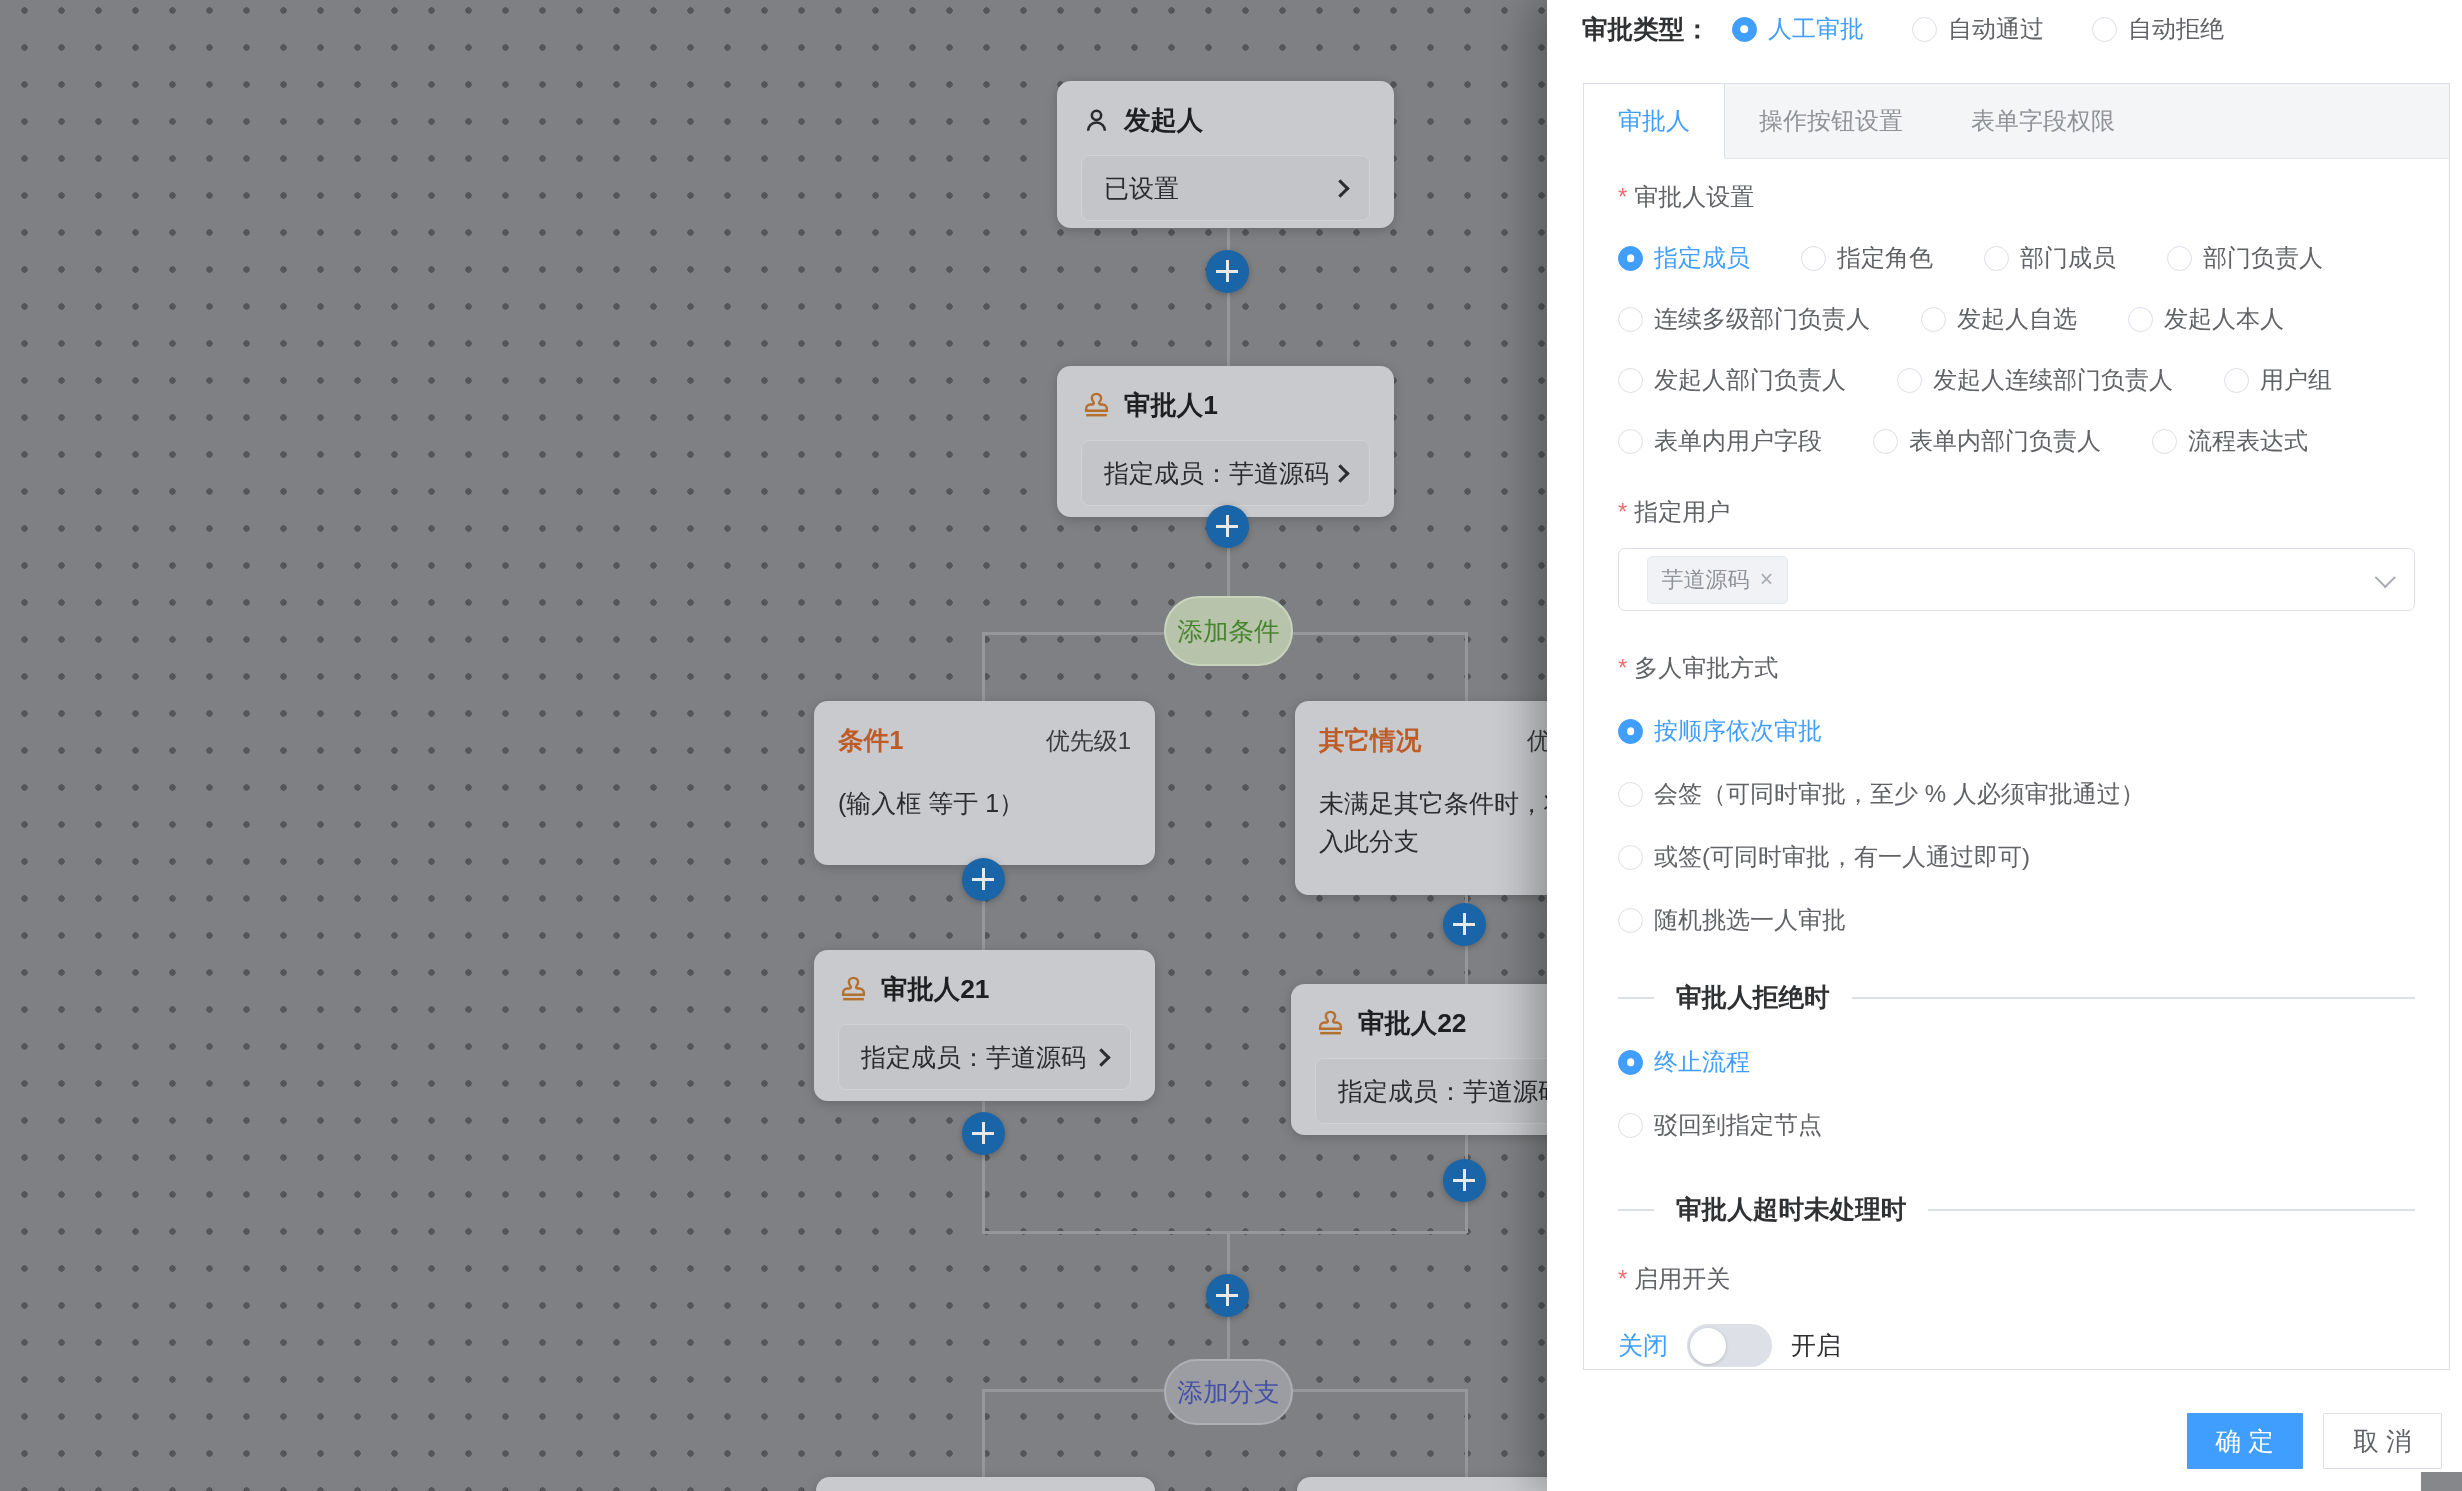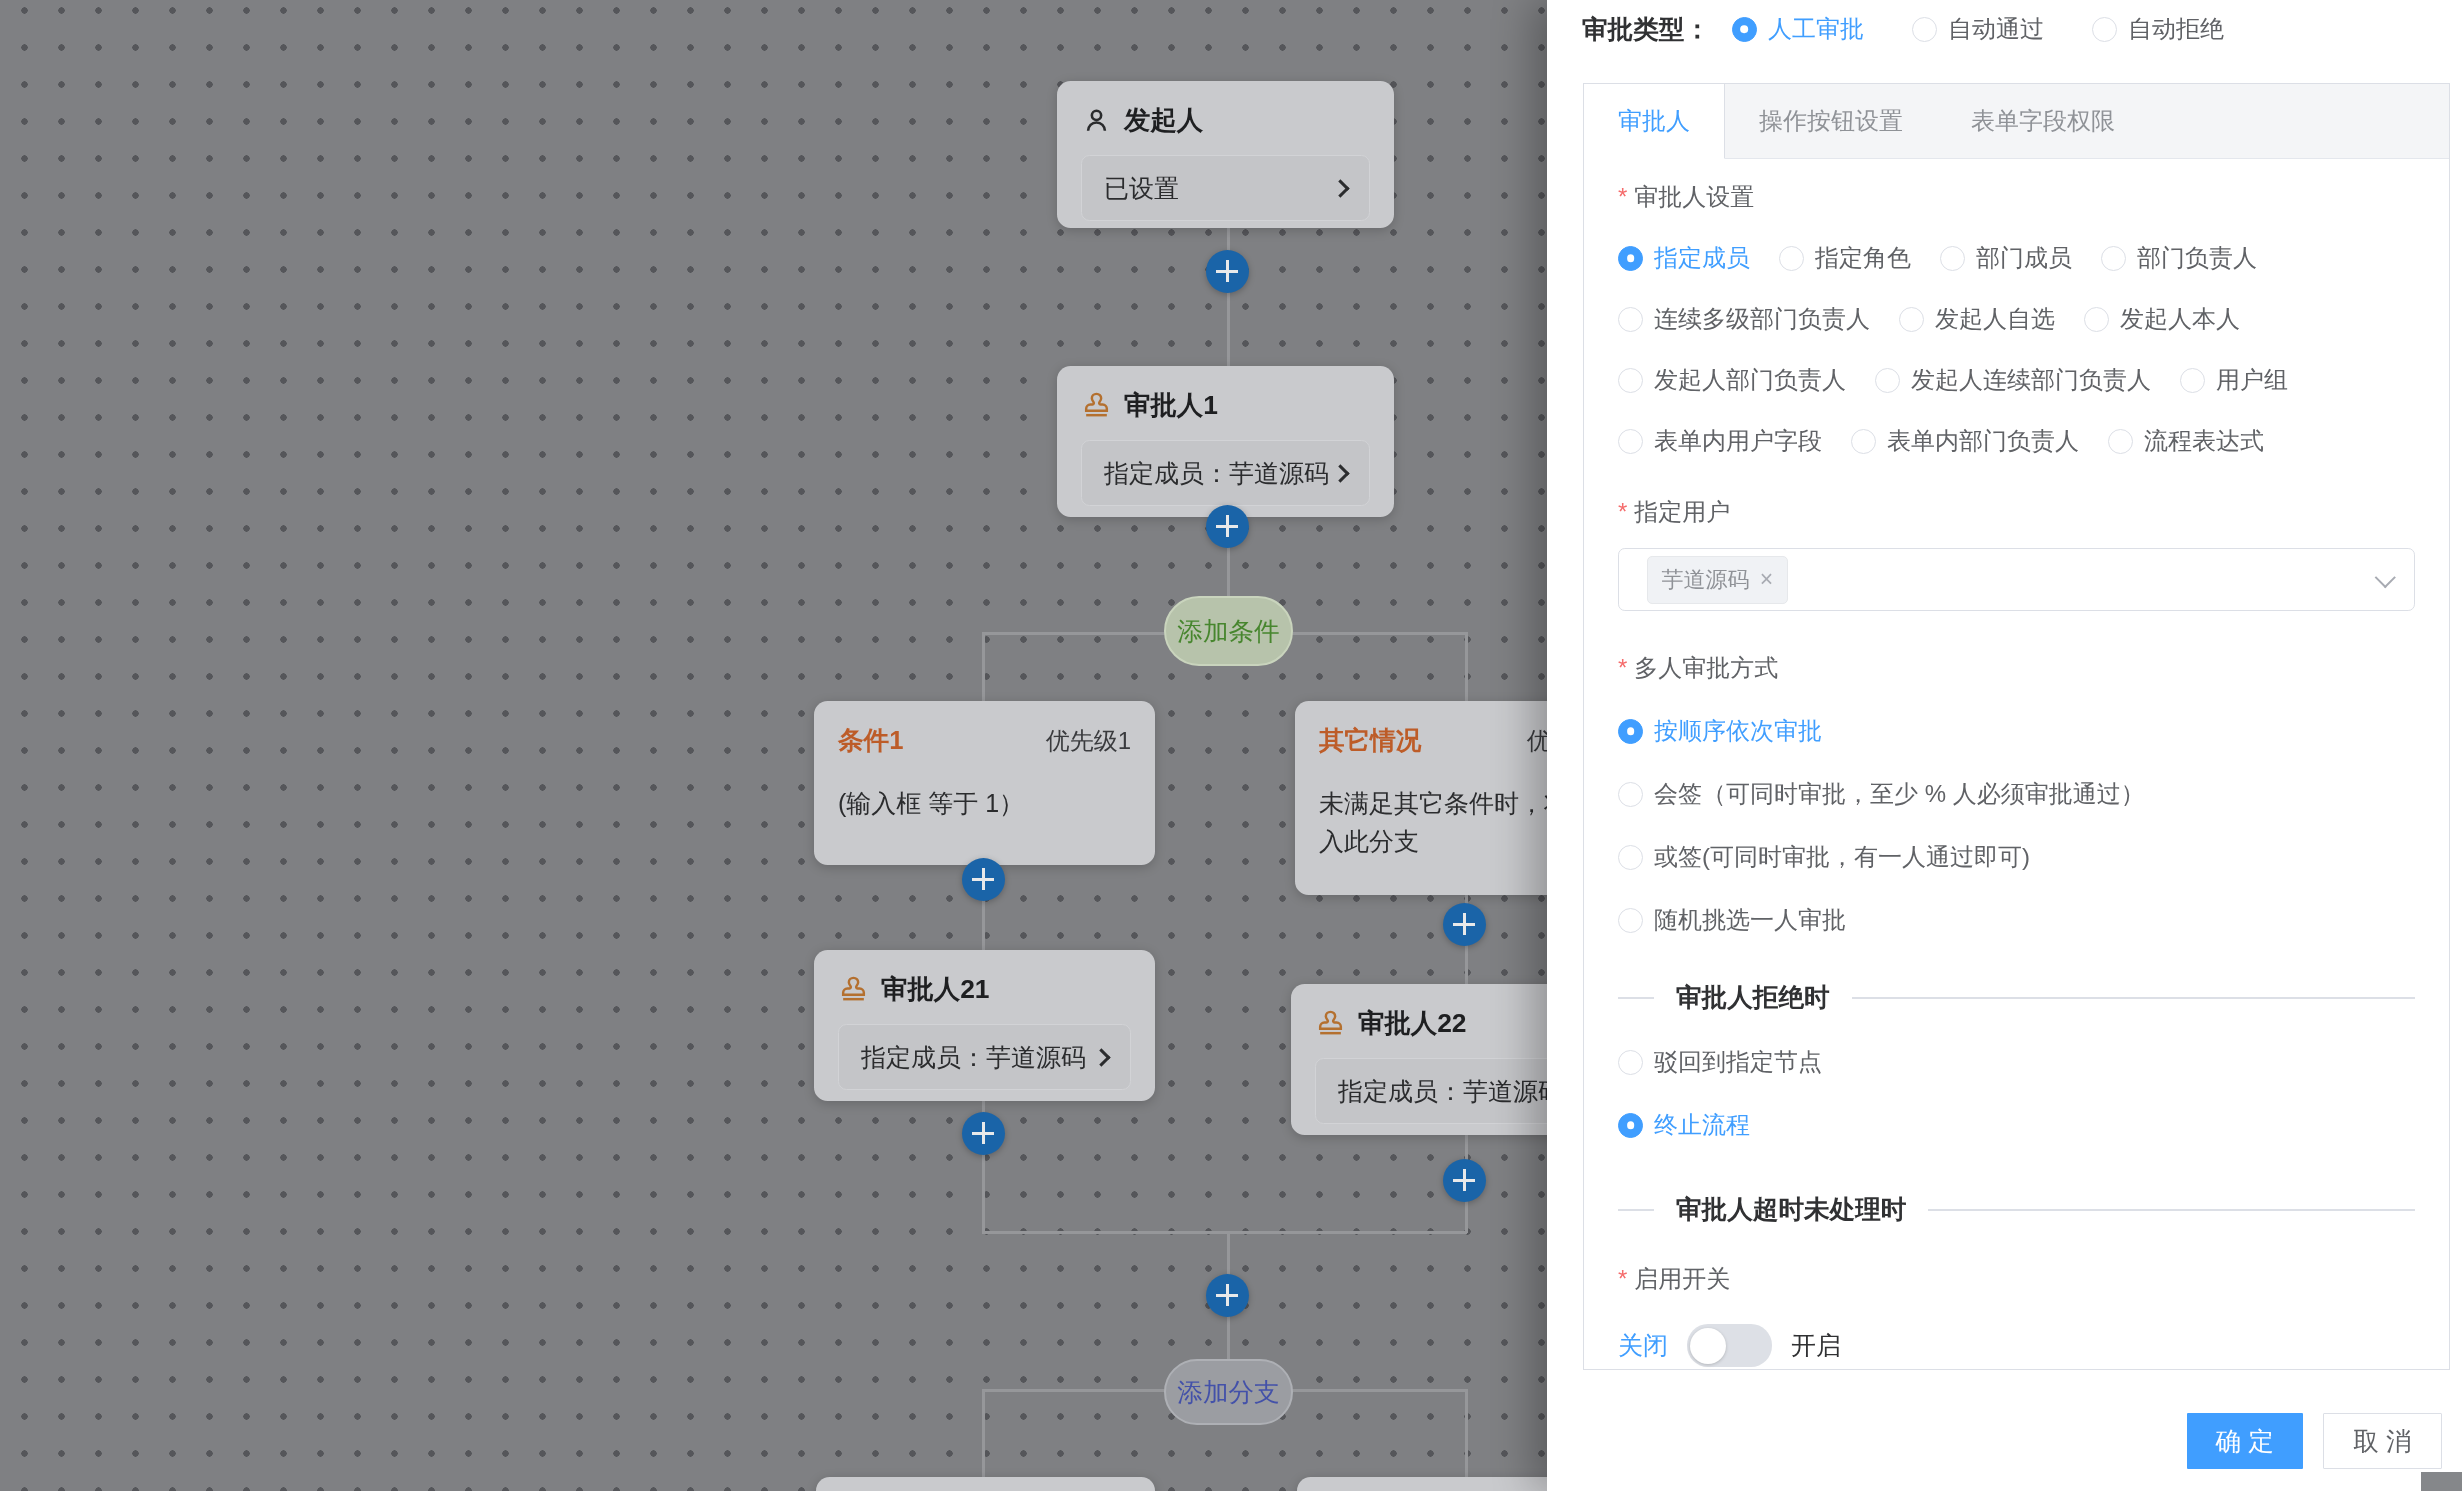--- a/index.html
+++ b/index.html
@@ -57,21 +57,21 @@
     border:0.9px solid #dcdfe6; background:#fff; }
   .tab-bar { height:75px; background:#f4f5f7; border-bottom:0.9px solid #e4e7ed; display:flex; }
   .tab { display:flex; align-items:center; padding:0 34px; font-size:24px; color:#8f9297; }
   .tab.active { background:#fff; color:#409eff; border-right:0.9px solid #dcdfe6;
     margin-bottom:-0.9px; border-bottom:0.9px solid #fff; }
   .tab-body { height:1211px; overflow:hidden; padding:0 34px; }
 
   .form-label { display:flex; align-items:center; font-size:24px; color:#606266; }
   .req::before { content:"*"; color:#f56c6c; font-size:24px; margin-right:6.8px; }
 
-  .rrow { display:flex; align-items:center; gap:29px; margin-top:29px; }
+  .rrow { display:flex; align-items:center; gap:51px; margin-top:29px; }
   .vlist .radio { display:flex; margin-top:31px; }
 
   .sel { position:relative; margin-top:20.4px; height:63px; border:0.9px solid #dcdfe6; border-radius:6.8px;
     display:flex; align-items:center; padding:0 51px 0 28px; }
   .tag { display:inline-flex; align-items:center; gap:10.2px; background:#f0f2f5; border:0.9px solid #e6e8eb;
     border-radius:5.1px; padding:7.7px 13.6px; font-size:22px; color:#8f9297; }
   .tag-x { font-size:23px; color:#a8abb2; line-height:1; }
   .caret { position:absolute; right:22px; top:20.4px; width:14.5px; height:14.5px;
     border-right:2.6px solid #a8abb2; border-bottom:2.6px solid #a8abb2; transform:rotate(45deg); }
 
@@ -349,27 +349,27 @@
             <span class="rdot"></span>
             <span class="rlabel">随机挑选一人审批</span>
           </label>
         </div>
 
         <div class="divider" style="margin-top:44px">
           <span class="div-title">审批人拒绝时</span>
         </div>
 
         <div class="vlist" style="margin-top:8.5px">
+          <label class="radio on">
+            <span class="rdot"></span>
+            <span class="rlabel">终止流程</span>
+          </label>
           <label class="radio">
             <span class="rdot"></span>
             <span class="rlabel">驳回到指定节点</span>
-          </label>
-          <label class="radio on">
-            <span class="rdot"></span>
-            <span class="rlabel">终止流程</span>
           </label>
         </div>
 
         <div class="divider" style="margin-top:51px">
           <span class="div-title">审批人超时未处理时</span>
         </div>
 
         <div class="form-label req" style="margin-top:36px">
           <span>启用开关</span>
         </div>

